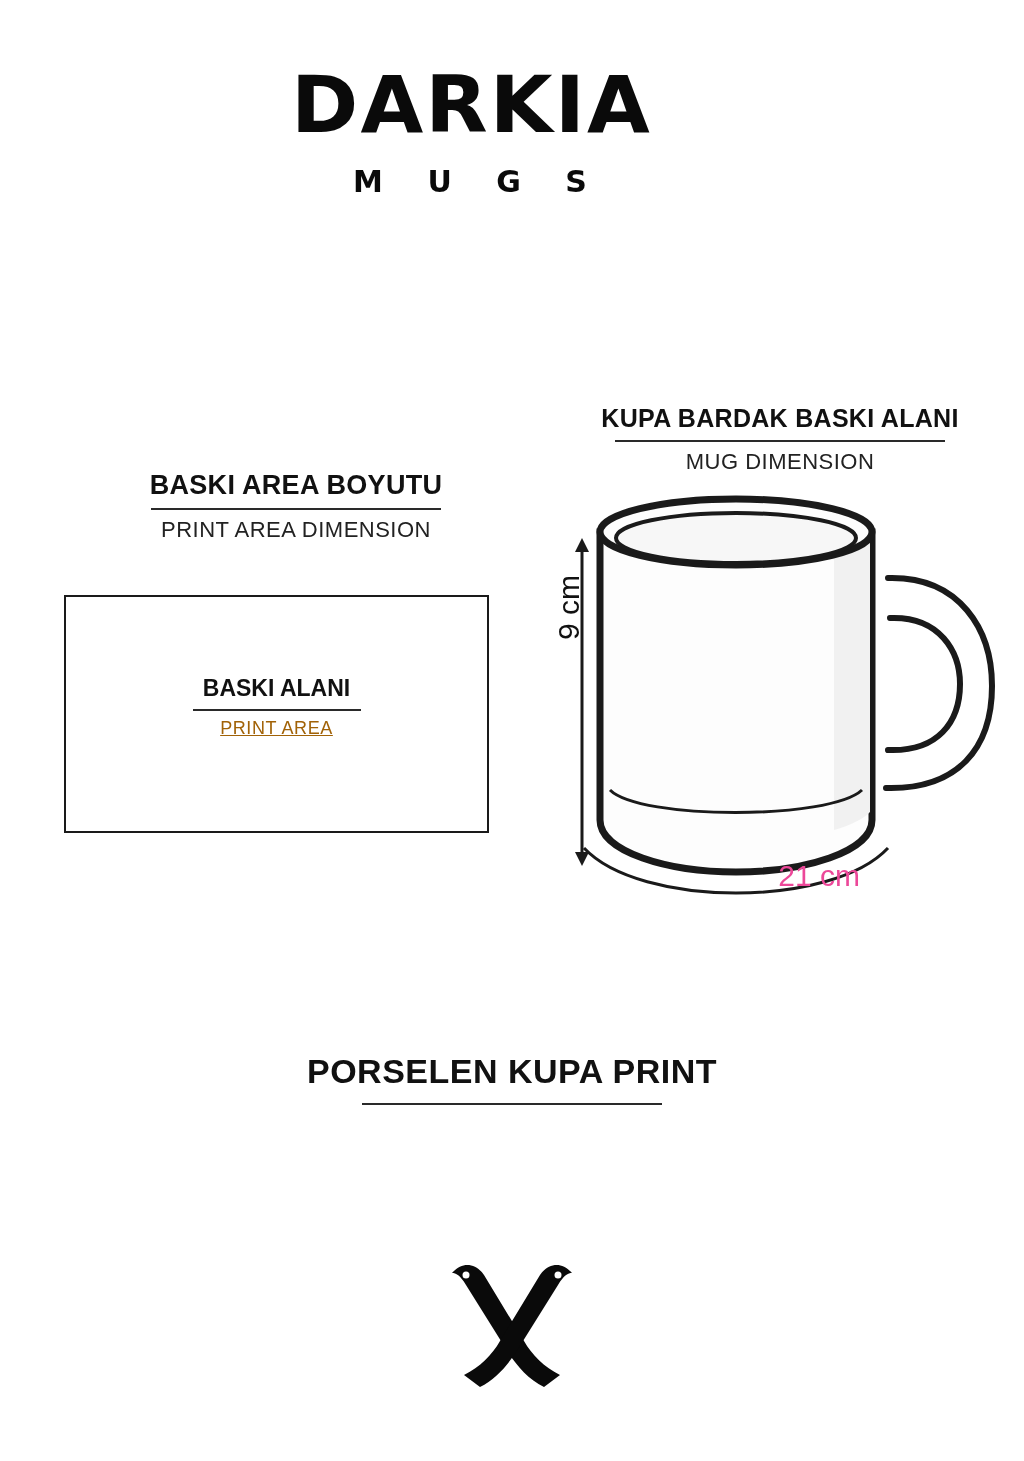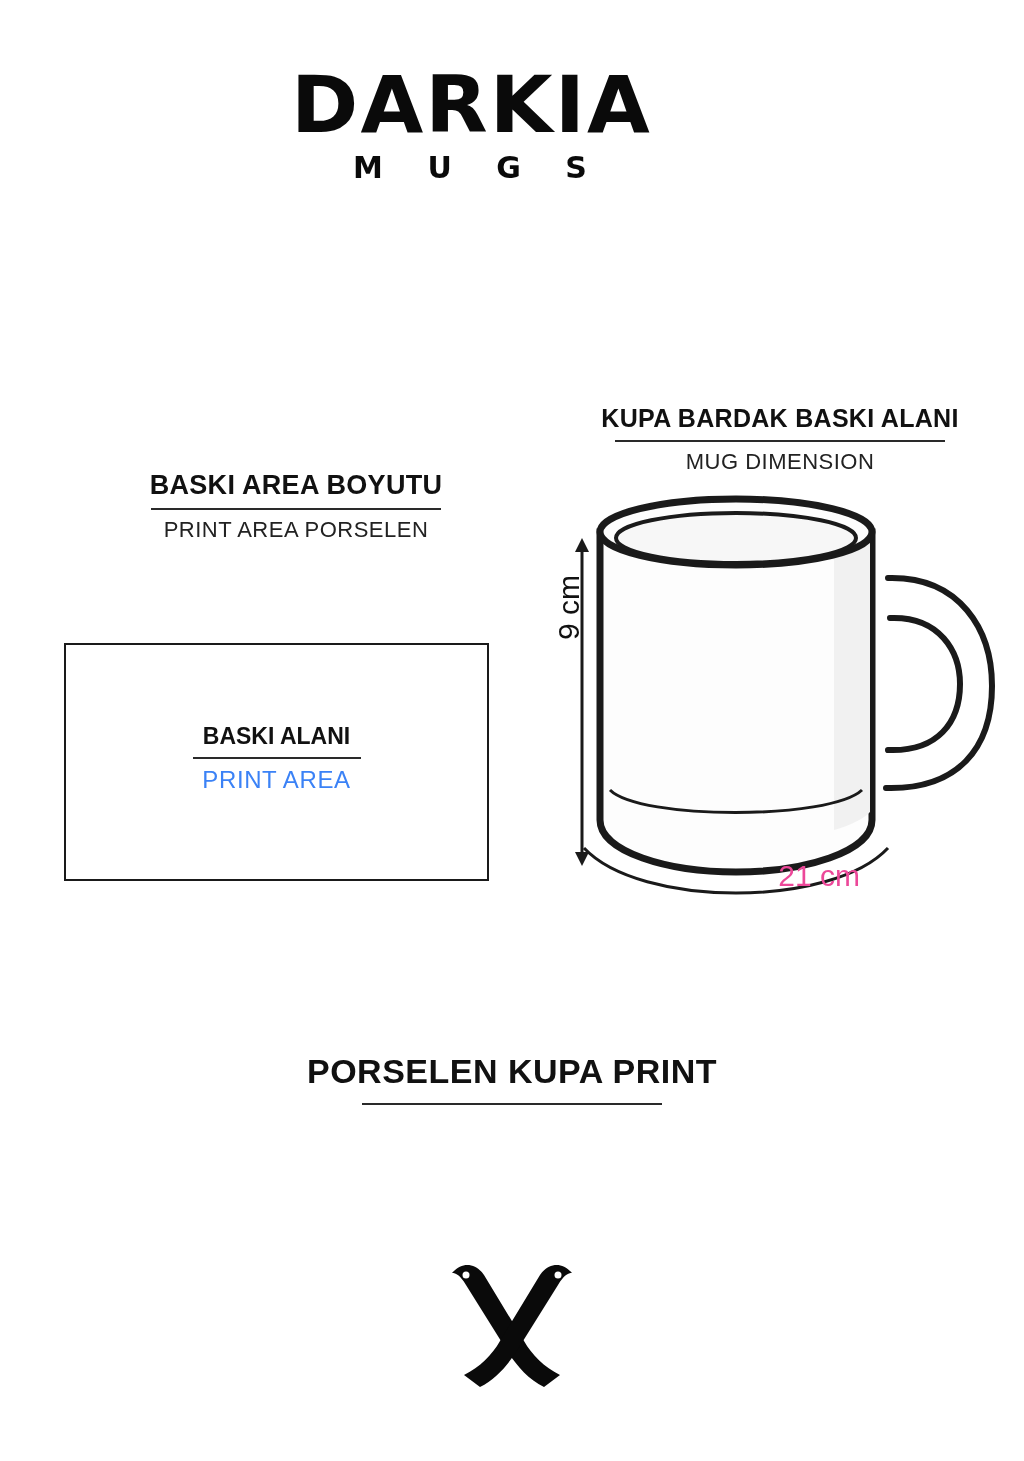--- a/index.html
+++ b/index.html
@@ -27,21 +27,21 @@
   .brand-name {
     font-family: "DejaVu Sans", sans-serif;
     font-weight: 700;
     font-size: 78px;
     letter-spacing: 2px;
     line-height: 1;
     color: #0a0a0a;
     transform: scaleX(1.04);
   }
   .brand-sub {
-    margin-top: 6px;
+    margin-top: 20px;
     font-family: "DejaVu Sans", sans-serif;
     font-weight: 700;
     font-size: 30px;
     letter-spacing: 17px;
     color: #0a0a0a;
     padding-left: 14px;
   }
 
   
   .titleblock {
@@ -85,44 +85,44 @@
 
   
   .print-rect {
     position: absolute;
     left: 64px;
     top: 595px;
     width: 425px;
     height: 238px;
     border: 2px solid #1a1a1a;
     box-sizing: border-box;
-    margin-top: 48px;
   }
   .print-rect-inner {
     position: absolute;
     left: 0;
     top: 78px;
     width: 100%;
     text-align: center;
   }
   .print-rect-inner .tr {
     font-weight: 700;
     font-size: 23px;
     color: #111;
   }
   .print-rect-inner .rule {
     width: 168px;
     height: 2px;
     background: #2a2a2a;
     margin: 7px auto;
   }
   .print-rect-inner .en {
-    font-size: 24px;
+    font-size: 18px;
     letter-spacing: 0.6px;
-    color: #3b82f6;
+    color: #a16207;
+    text-decoration: underline;
   }
 
   
   .mug-wrap {
     position: absolute;
     left: 540px;
     top: 490px;
     width: 470px;
     height: 480px;
   }
@@ -162,21 +162,21 @@
 <body>
 
 <div class="brand">
   <div class="brand-name">DARKIA</div>
   <div class="brand-sub">M U G S</div>
 </div>
 
 <div class="titleblock" id="print-title">
   <div class="tr">BASKI AREA BOYUTU</div>
   <div class="rule"></div>
-  <div class="en">PRINT AREA PORSELEN</div>
+  <div class="en">PRINT AREA DIMENSION</div>
 </div>
 
 <div class="print-rect">
   <div class="print-rect-inner">
     <div class="tr">BASKI ALANI</div>
     <div class="rule"></div>
     <div class="en">PRINT AREA</div>
   </div>
 </div>
 

